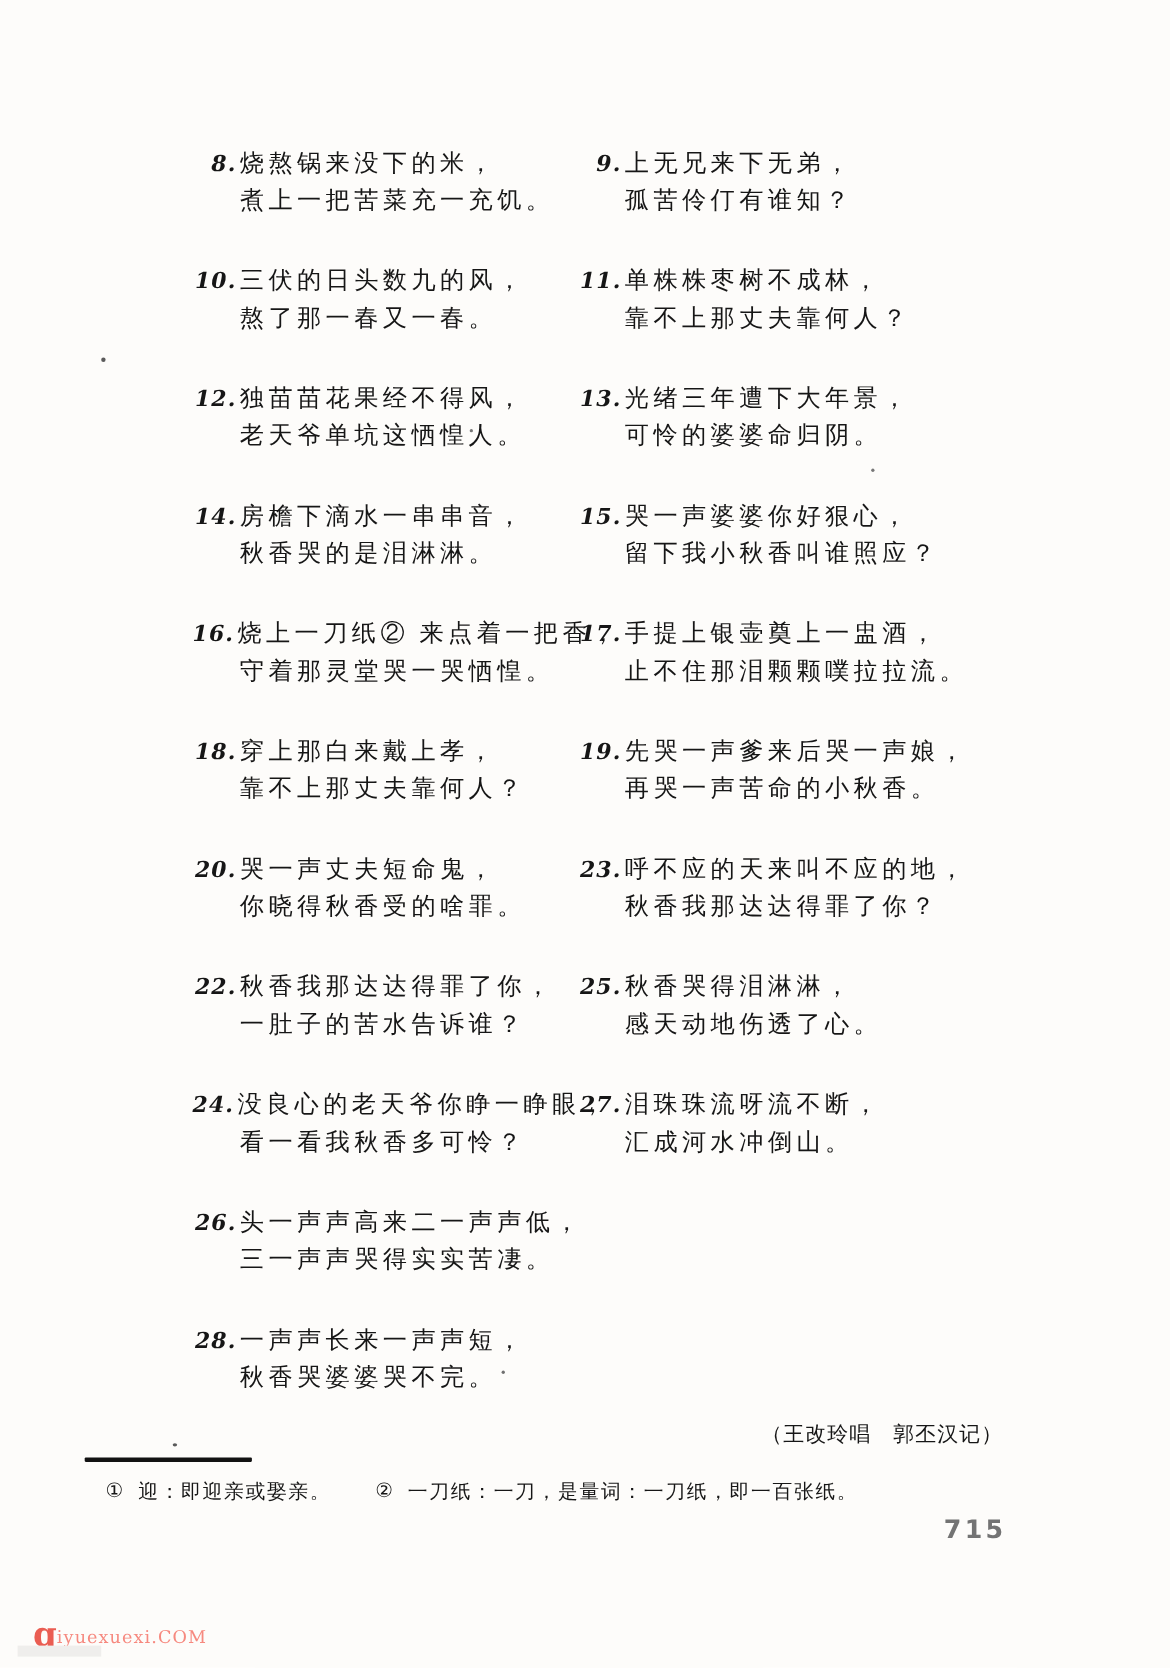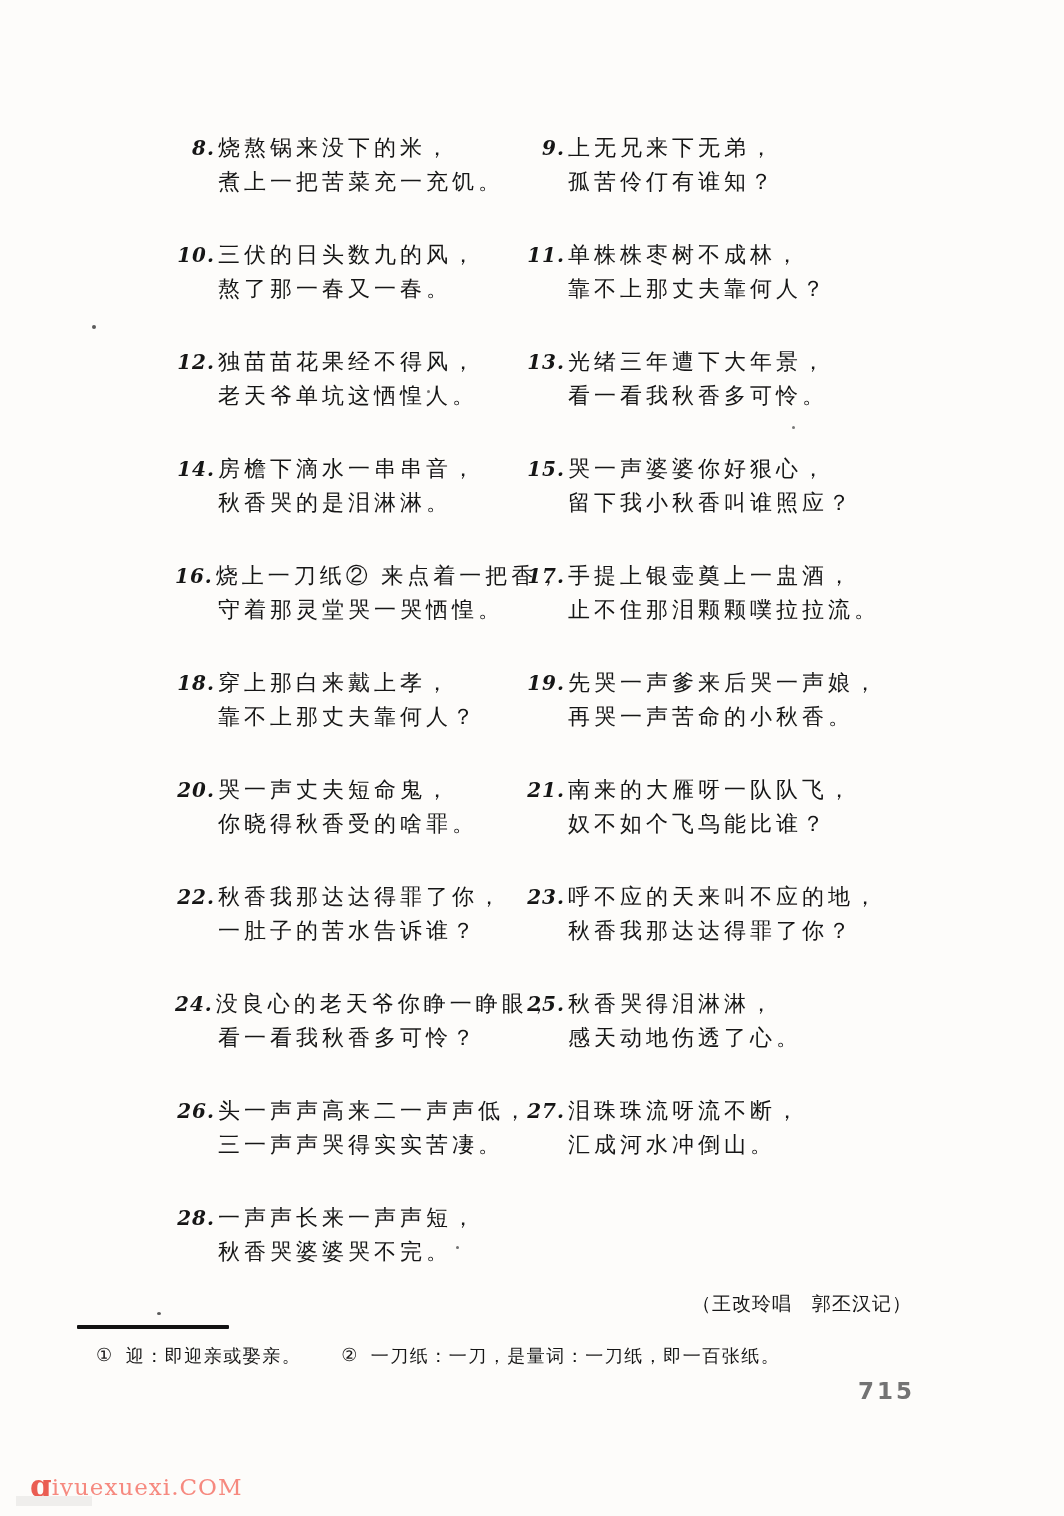--- a/index.html
+++ b/index.html
@@ -88,21 +88,21 @@
     left: 30px; top: 1468px;
     white-space: nowrap;
     font-family: "DejaVu Serif", serif;
   }
   .wm-lead {
     font-size: 31px;
     font-weight: 700;
     vertical-align: -2px;
   }
   .wm-rest {
-    font-size: 23px;
+    font-size: 16px;
     letter-spacing: 1px;
     text-align: right;
   }
 
   
   .speck {
     position: absolute;
     background: #5a5a5a;
     border-radius: 50%;
   }
@@ -242,21 +242,21 @@
     <div class="line line2">
       <span class="txt">靠不上那丈夫靠何人？</span>
     </div>
   </div>
       <div class="stanza">
     <div class="line line1">
       <span class="num">13.</span>
           <span class="txt">光绪三年遭下大年景，</span>
     </div>
     <div class="line line2">
-      <span class="txt">看一看我秋香多可怜。</span>
+      <span class="txt">可怜的婆婆命归阴。</span>
     </div>
   </div>
       <div class="stanza">
     <div class="line line1">
       <span class="num">15.</span>
           <span class="txt">哭一声婆婆你好狠心，</span>
     </div>
     <div class="line line2">
       <span class="txt">留下我小秋香叫谁照应？</span>
     </div>
@@ -270,29 +270,20 @@
       <span class="txt">止不住那泪颗颗噗拉拉流。</span>
     </div>
   </div>
       <div class="stanza">
     <div class="line line1">
       <span class="num">19.</span>
           <span class="txt">先哭一声爹来后哭一声娘，</span>
     </div>
     <div class="line line2">
       <span class="txt">再哭一声苦命的小秋香。</span>
-    </div>
-  </div>
-      <div class="stanza">
-    <div class="line line1">
-      <span class="num">21.</span>
-          <span class="txt">南来的大雁呀一队队飞，</span>
-    </div>
-    <div class="line line2">
-      <span class="txt">奴不如个飞鸟能比谁？</span>
     </div>
   </div>
       <div class="stanza">
     <div class="line line1">
       <span class="num">23.</span>
           <span class="txt">呼不应的天来叫不应的地，</span>
     </div>
     <div class="line line2">
       <span class="txt">秋香我那达达得罪了你？</span>
     </div>

